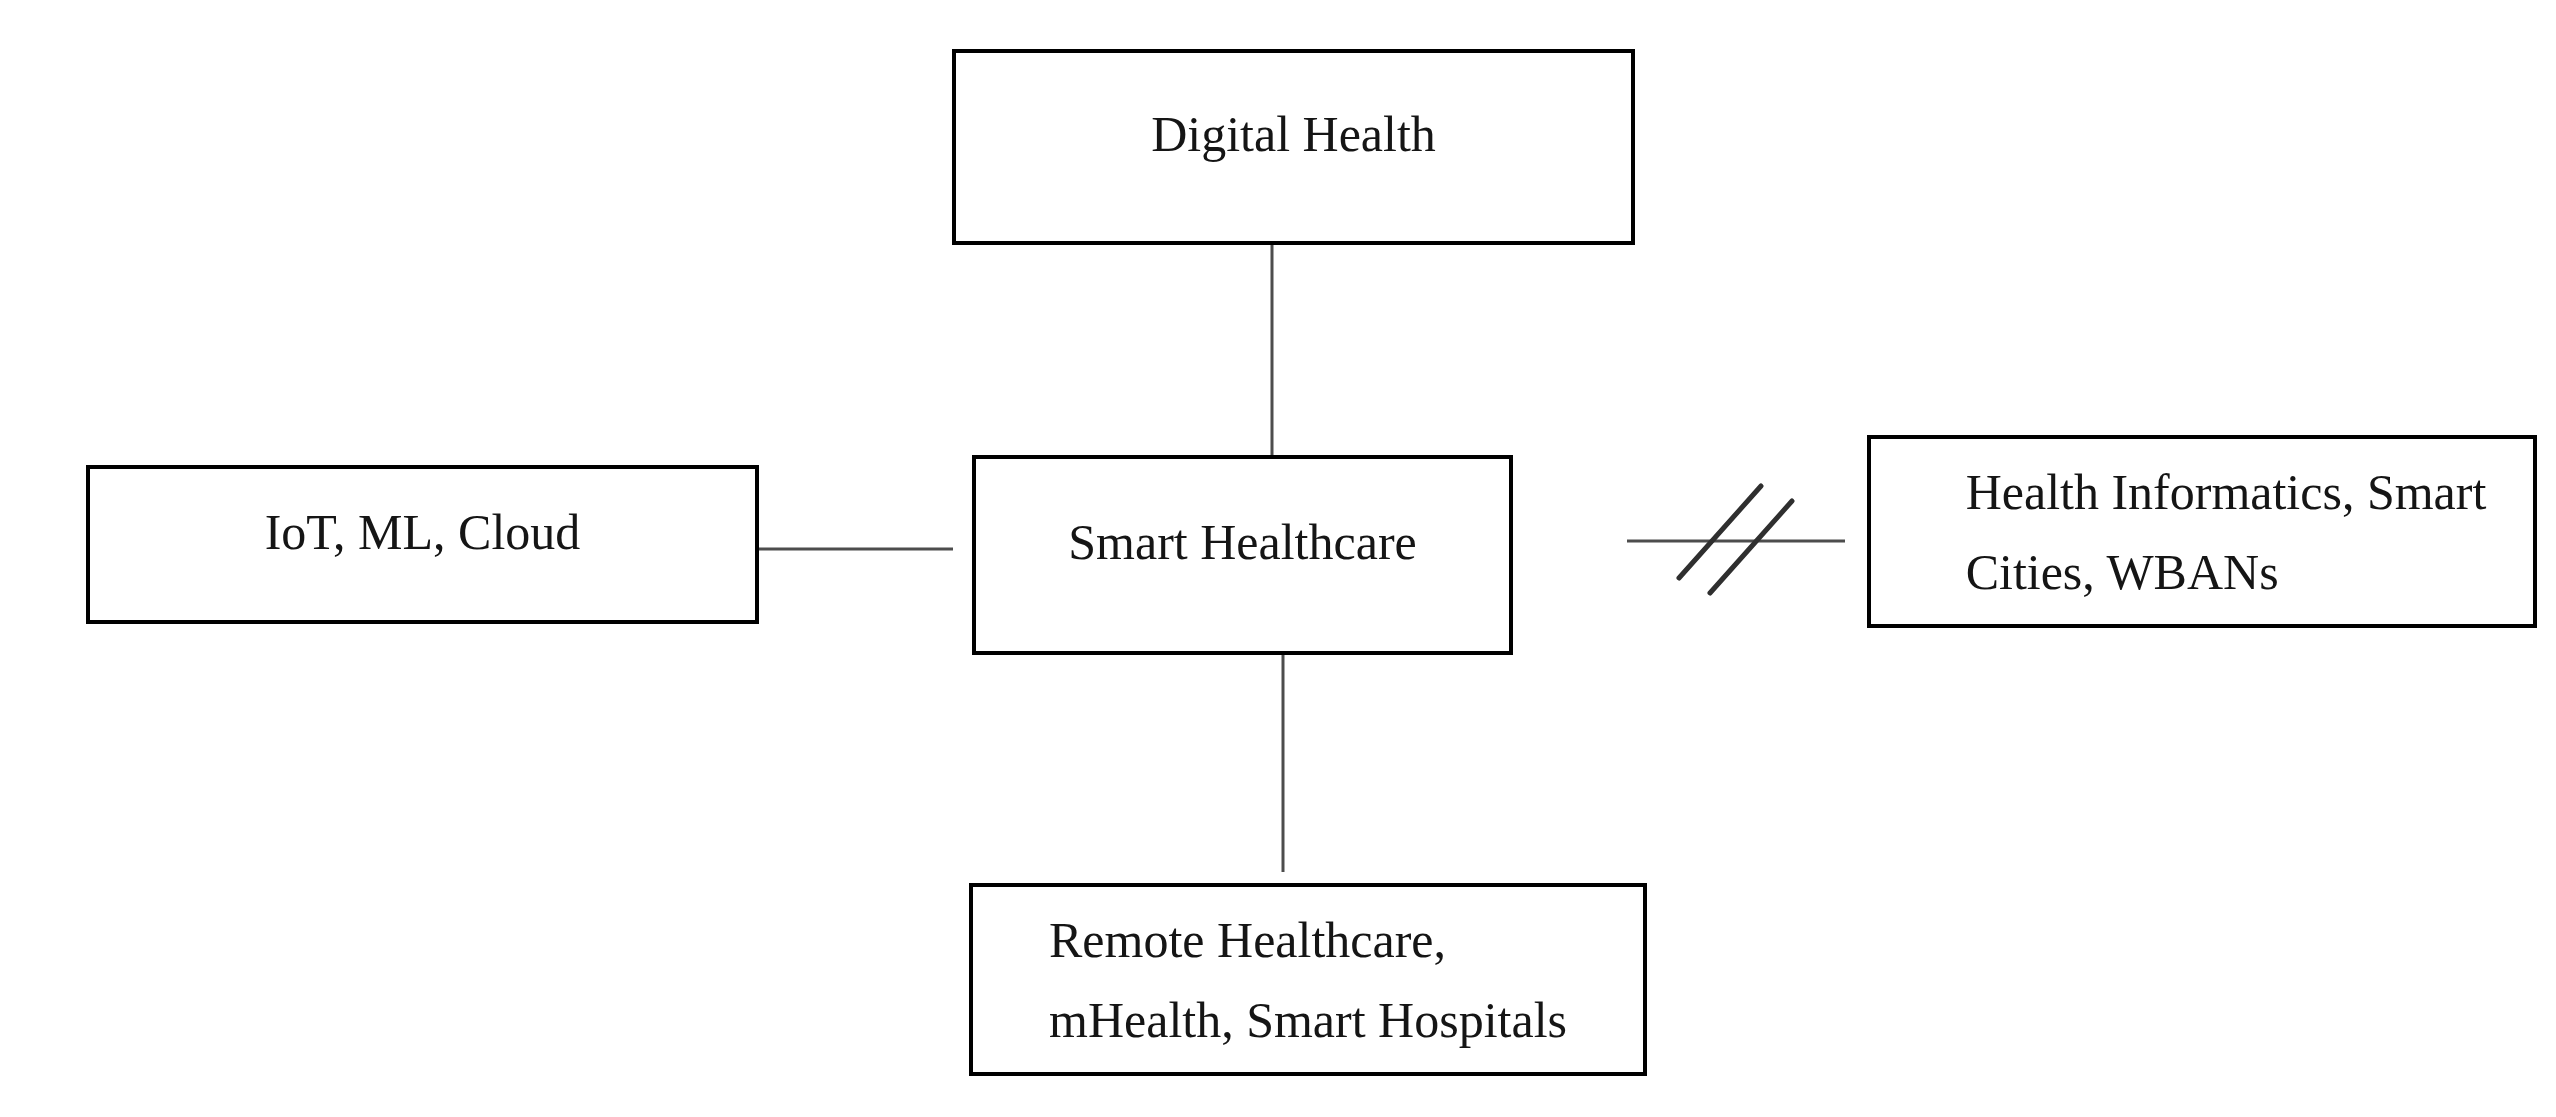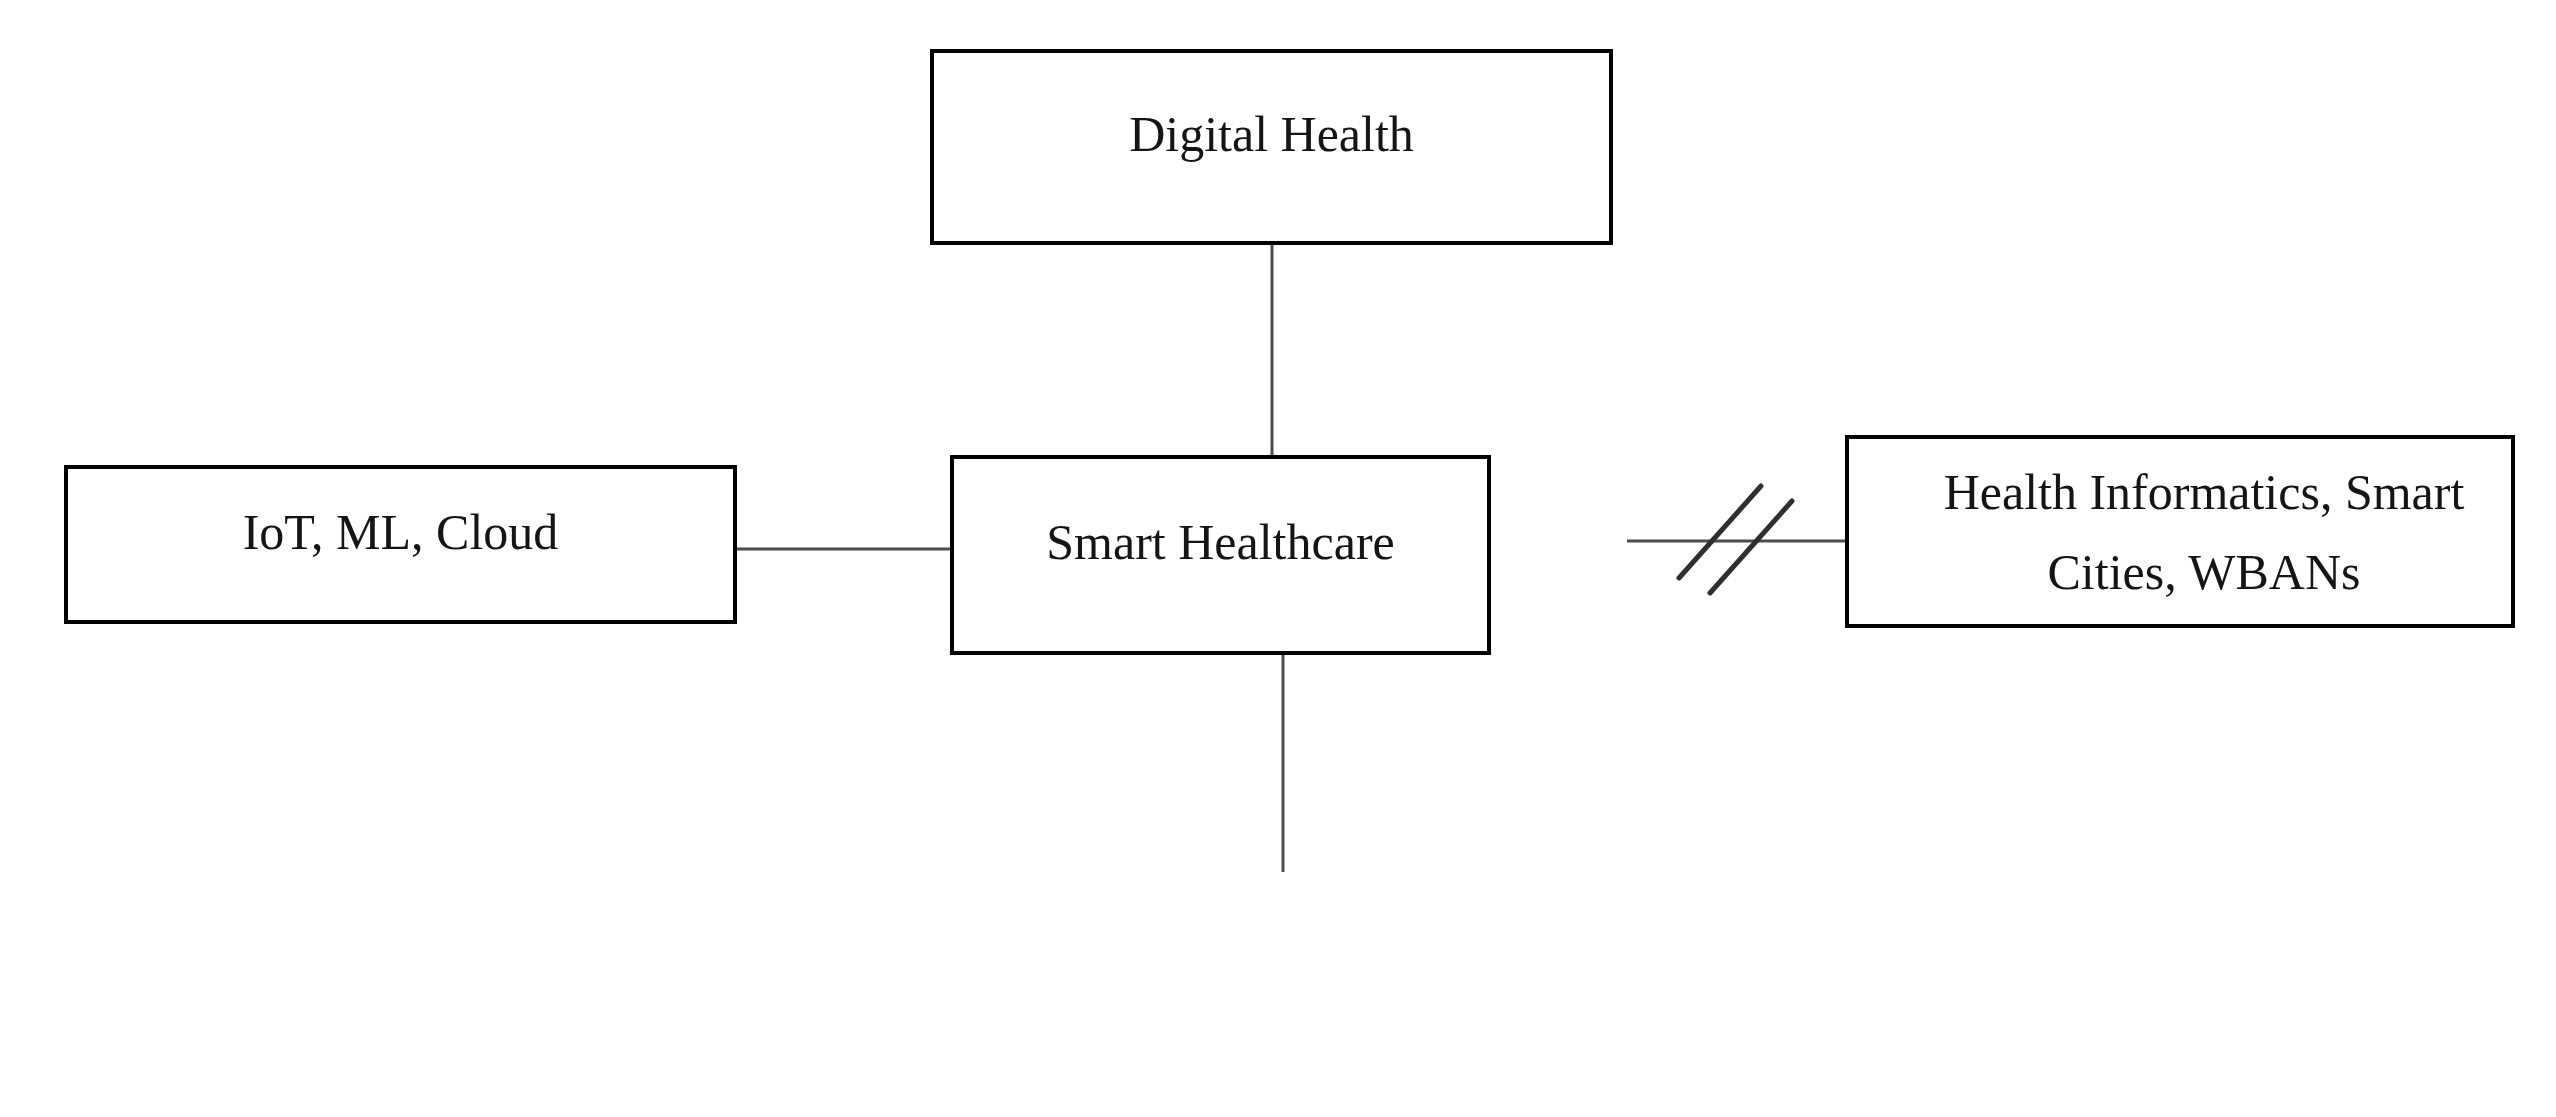--- a/index.html
+++ b/index.html
@@ -23,21 +23,21 @@
     height: 1117px;
   }
   .node {
     position: absolute;
     background: #ffffff;
     border: 4px solid #000000;
     box-sizing: border-box;
     display: flex;
     align-items: center;
     justify-content: center;
-    text-align: center;
+    margin-left: 22px;
   }
   .node .label {
     color: #151515;
     font-size: 50px;
     line-height: 1.6;
     white-space: pre-line;
     padding: 0 20px;
     margin-top: -26px; 
   }
   .node-digital-health   { left: 930px;  top: 49px;  width: 683px; height: 196px; }
@@ -72,14 +72,18 @@
 
   <div class="node node-iot-ml-cloud">
     <span class="label">IoT, ML, Cloud</span>
   </div>
 
   <div class="node node-health-informatics">
     <span class="label">Health Informatics, Smart
 Cities, WBANs</span>
   </div>
 
+  <div class="node node-remote-healthcare">
+    <span class="label">Remote Healthcare,
+mHealth, Smart Hospitals</span>
+  </div>
 
 </div>
 
 </body></html>

